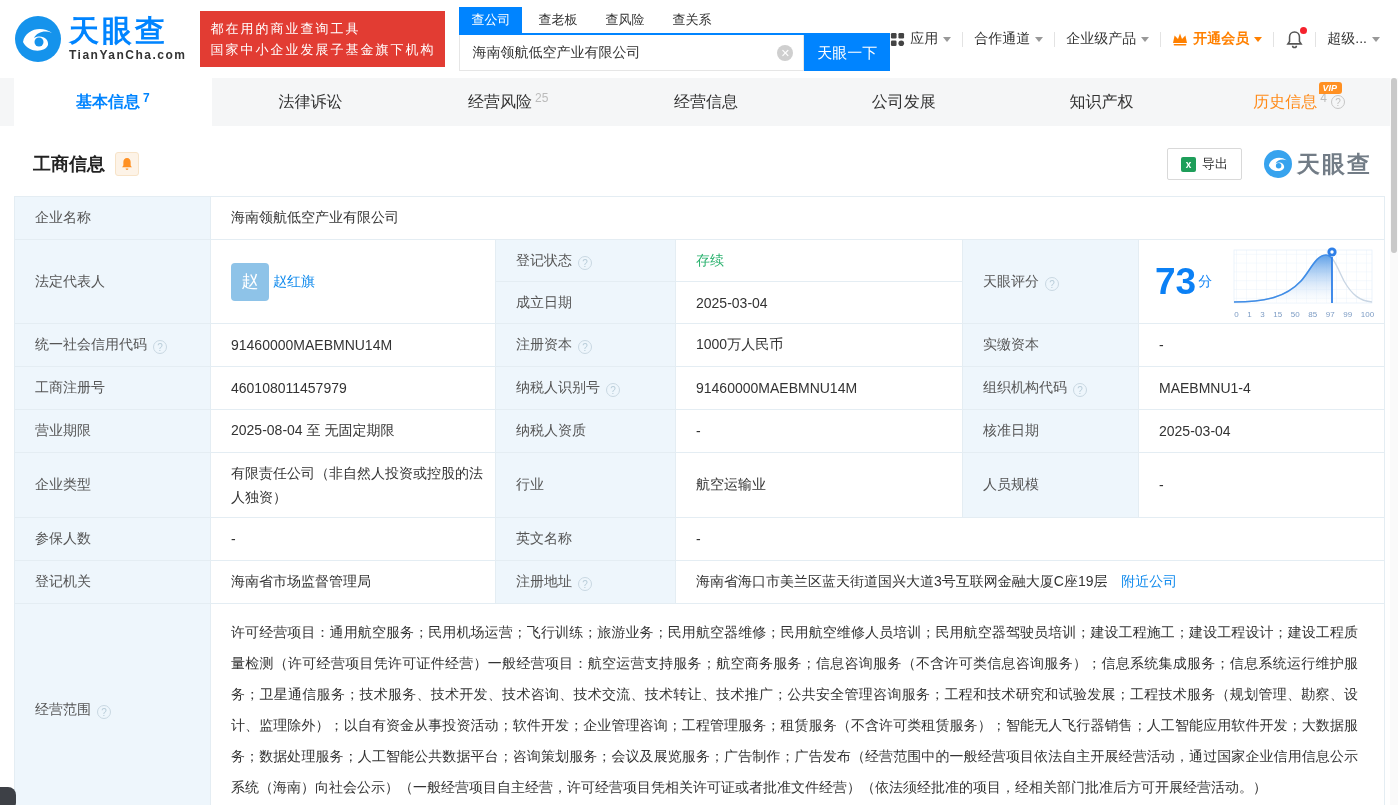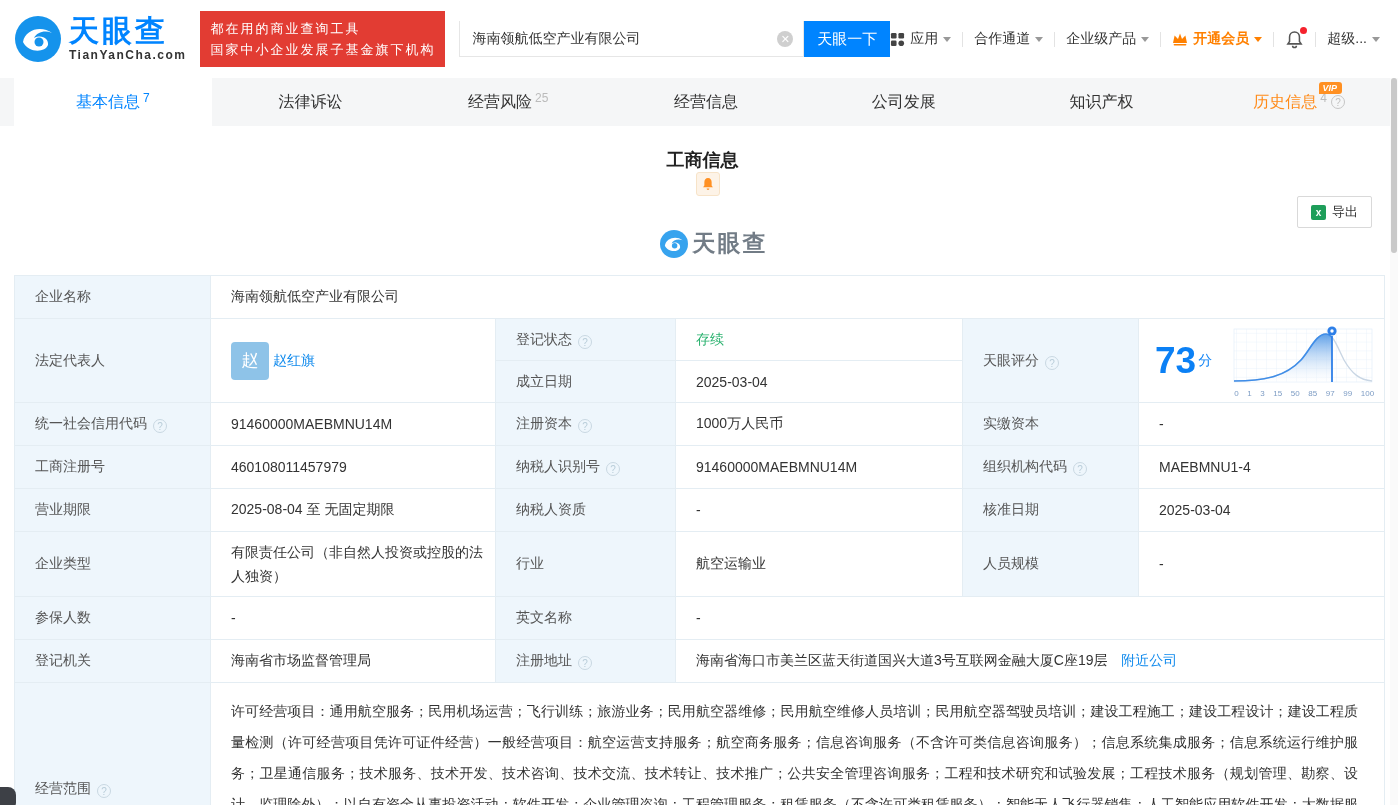--- a/index.html
+++ b/index.html
@@ -34,34 +34,34 @@
   .nav-div { width:1px; height:15px; background:#e3e3e3; }
   .vip-nav { color:#ff8000; font-weight:bold; }
   .bell-wrap { position:relative; display:flex; }
   .red-dot { position:absolute; top:-3px; right:-3px; width:7px; height:7px; border-radius:50%; background:#f5222d; }
 
   
   .page-tabs { height:48px; background:#f5f6f7; display:flex; padding-left:14px; }
   .page-tab { flex:1; display:flex; align-items:center; justify-content:center; font-size:16px; color:#333;
     cursor:pointer; position:relative; }
   .page-tab .cnt { font-size:12px; color:#bbb; margin-left:3px; margin-top:-8px; }
-  .page-tab.active { background:#fff; color:#0084ff; font-weight:normal; }
+  .page-tab.active { background:#fff; color:#0084ff; font-weight:bold; }
   .page-tab.active .cnt { color:#0084ff; }
   .page-tab.history { color:#ff8b1a; }
   .vip-badge { position:absolute; top:4px; right:56px; background:#ff9022; color:#fff; font-size:9px;
     font-style:italic; font-weight:bold; padding:1px 5px 1px 4px; border-radius:3px 3px 3px 0; }
   .q-ic { display:inline-block; width:14px; height:14px; border-radius:50%; border:1px solid #c6c6c6;
     color:#c0c0c0; font-size:10px; line-height:13px; text-align:center; margin-left:4px; }
   .q-ic::after { content:"?"; }
   .help-ic { display:inline-block; width:14px; height:14px; border-radius:50%; border:1px solid #c9d8e2;
     color:#b9cdd9; font-size:10px; line-height:13px; text-align:center; margin-left:6px; vertical-align:-2px; }
   .help-ic::after { content:"?"; }
 
   
-  .sec-head { display:flex; align-items:center; padding:22px 26px 16px 33px;flex-direction:column; }
+  .sec-head { display:flex; align-items:center; padding:22px 26px 16px 33px; }
   .sec-title { font-size:18px; font-weight:bold; color:#222; }
   .bell-box { margin-left:10px; width:24px; height:24px; background:#fdf3e7; border:1px solid #f7e3c8;
     border-radius:3px; display:flex; align-items:center; justify-content:center; cursor:pointer; }
   .export-btn { margin-left:auto; display:flex; align-items:center; gap:6px; border:1px solid #d9d9d9;
     border-radius:2px; background:#fff; padding:6px 13px; font-size:13px; color:#333; cursor:pointer; font-family:inherit; }
   .xls-ic { width:15px; height:15px; background:#1e9e5a; border-radius:2px; color:#fff; font-size:10px;
     font-weight:bold; line-height:15px; text-align:center; }
   .wm { display:flex; align-items:center; margin-left:22px; opacity:.85; }
   .wm-icon { width:28px; height:28px; }
   .wm-txt { font-size:23px; font-weight:bold; color:#5a6672; letter-spacing:2px; margin-left:5px; }
@@ -108,20 +108,26 @@
     <div class="logo-txtcol">
       <div class="logo-cn">天眼查</div>
       <div class="logo-en">TianYanCha.com</div>
     </div>
   </div>
   <div class="promo">
     <div>都在用的商业查询工具</div>
     <div>国家中小企业发展子基金旗下机构</div>
   </div>
   <div class="search-area">
+    <div class="search-tabs">
+      <div class="search-tab active">查公司</div>
+      <div class="search-tab">查老板</div>
+      <div class="search-tab">查风险</div>
+      <div class="search-tab">查关系</div>
+    </div>
     <div class="search-row">
       <div class="search-input-wrap">
         <input class="search-input" value="海南领航低空产业有限公司" style="">
         <span class="clear-ic">✕</span>
       </div>
       <button class="search-btn">天眼一下</button>
     </div>
   </div>
   <div class="top-nav">
     <div class="nav-item">

